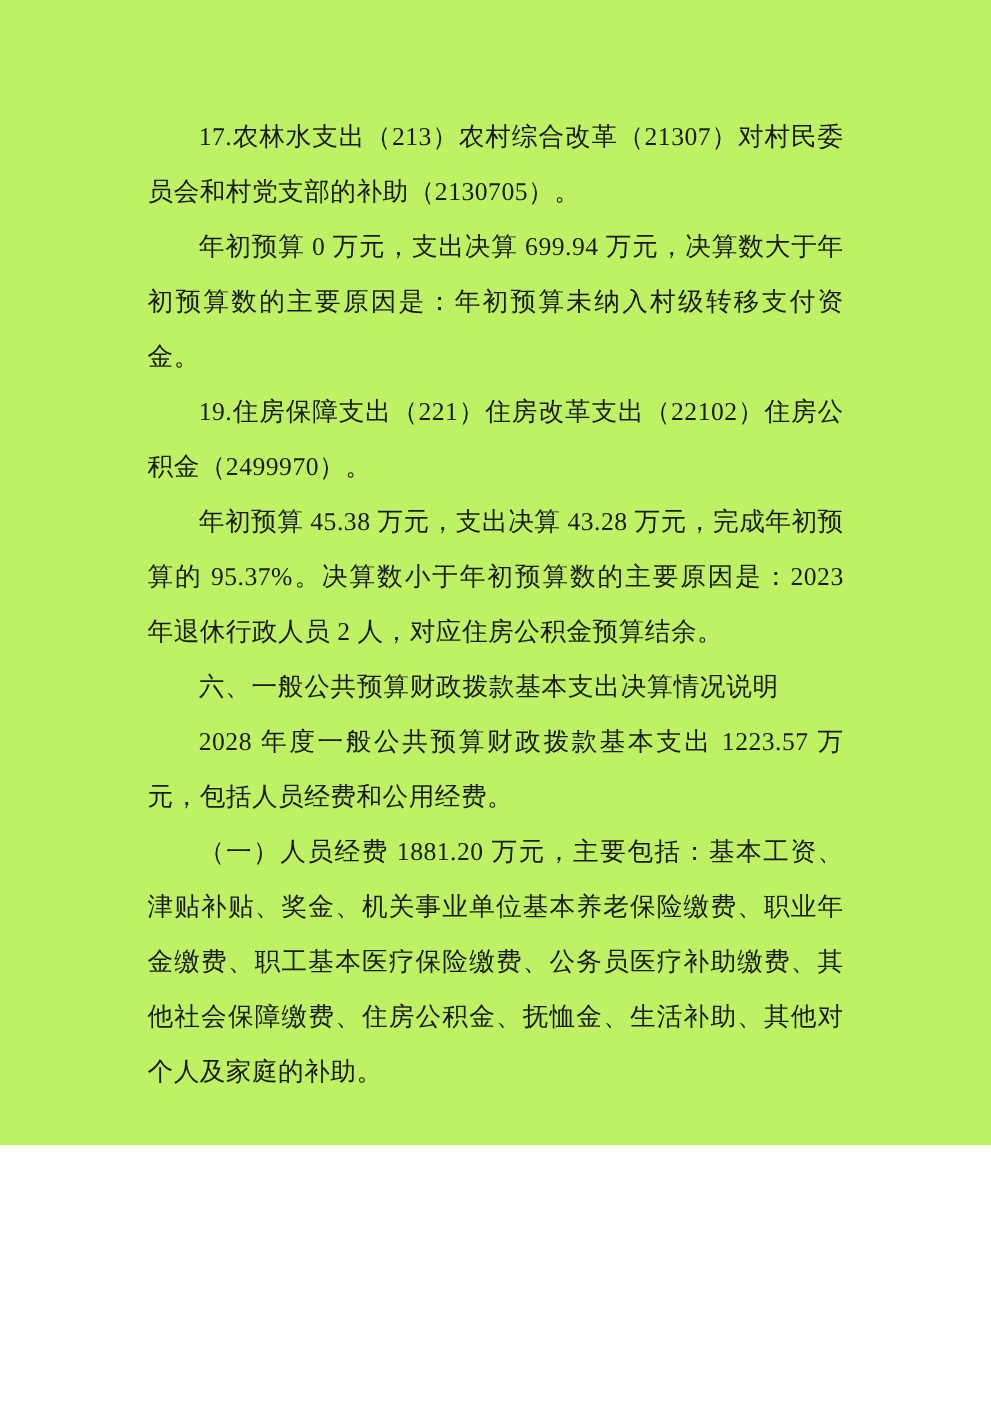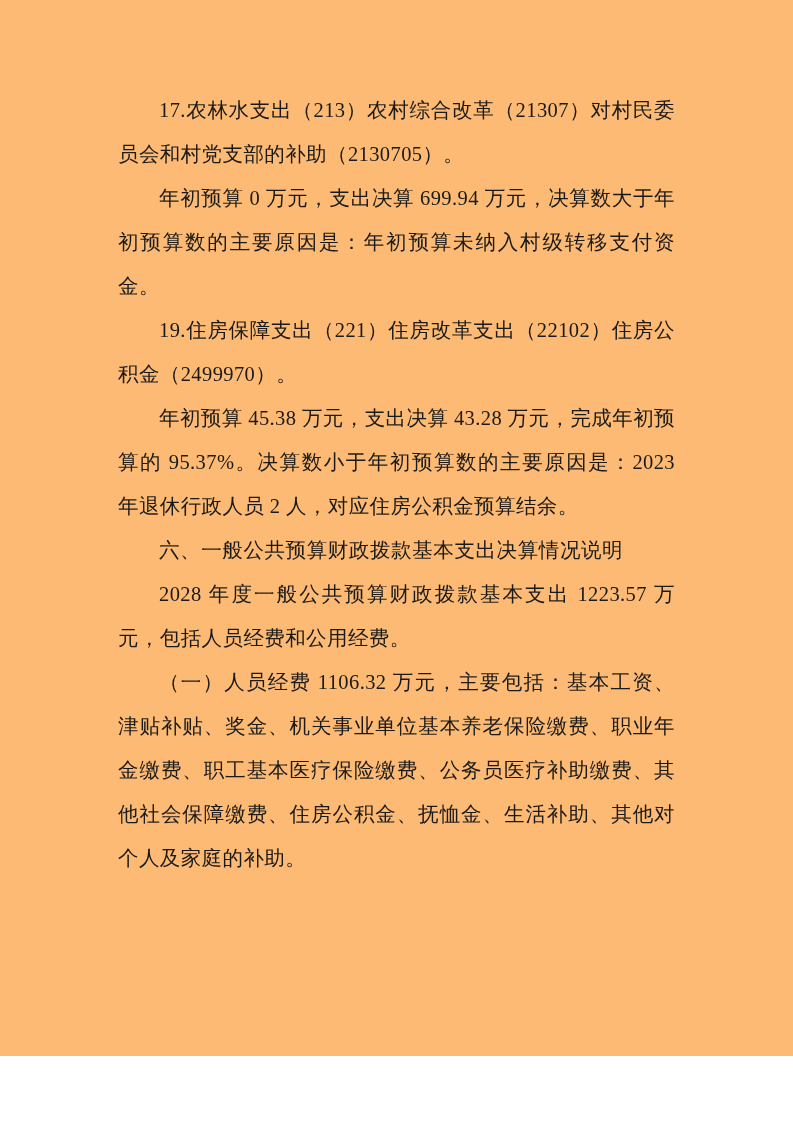--- a/index.html
+++ b/index.html
@@ -10,24 +10,24 @@
   body {
     width: 793px;
     height: 1122px;
     font-family: "Liberation Serif", "DejaVu Serif", serif;
     color: #1a1a1a;
     overflow: hidden;
   }
   .page {
     position: relative;
     width: 793px;
-    height: 1056px;
+    height: 916px;
     box-sizing: border-box;
     padding: 88px 118px 0 118px;
-    background: #fdba74;
+    background: #bef264;
   }
   .doc-body {
     font-size: 20.5px;
     line-height: 44px;
     letter-spacing: 0.4px;
     text-align: justify;
     text-justify: inter-ideograph;
   }
   p {
     margin: 0;
@@ -46,16 +46,16 @@
 
 <div class="page">
   <div class="doc-body">
 
     <p class="indent">17.农林水支出（213）农村综合改革（21307）对村民委员会和村党支部的补助（2130705）。</p>
     <p class="indent">年初预算 0 万元，支出决算 699.94 万元，决算数大于年初预算数的主要原因是：年初预算未纳入村级转移支付资金。</p>
     <p class="indent">19.住房保障支出（221）住房改革支出（22102）住房公积金（2499970）。</p>
     <p class="indent">年初预算 45.38 万元，支出决算 43.28 万元，完成年初预算的 95.37%。决算数小于年初预算数的主要原因是：2023 年退休行政人员 2 人，对应住房公积金预算结余。</p>
     <p class="heading">六、一般公共预算财政拨款基本支出决算情况说明</p>
     <p class="indent">2028 年度一般公共预算财政拨款基本支出 1223.57 万元，包括人员经费和公用经费。</p>
-    <p class="indent">（一）人员经费 1106.32 万元，主要包括：基本工资、津贴补贴、奖金、机关事业单位基本养老保险缴费、职业年金缴费、职工基本医疗保险缴费、公务员医疗补助缴费、其他社会保障缴费、住房公积金、抚恤金、生活补助、其他对个人及家庭的补助。</p>
+    <p class="indent">（一）人员经费 1881.20 万元，主要包括：基本工资、津贴补贴、奖金、机关事业单位基本养老保险缴费、职业年金缴费、职工基本医疗保险缴费、公务员医疗补助缴费、其他社会保障缴费、住房公积金、抚恤金、生活补助、其他对个人及家庭的补助。</p>
 
   </div>
 </div>
 
 </body></html>

